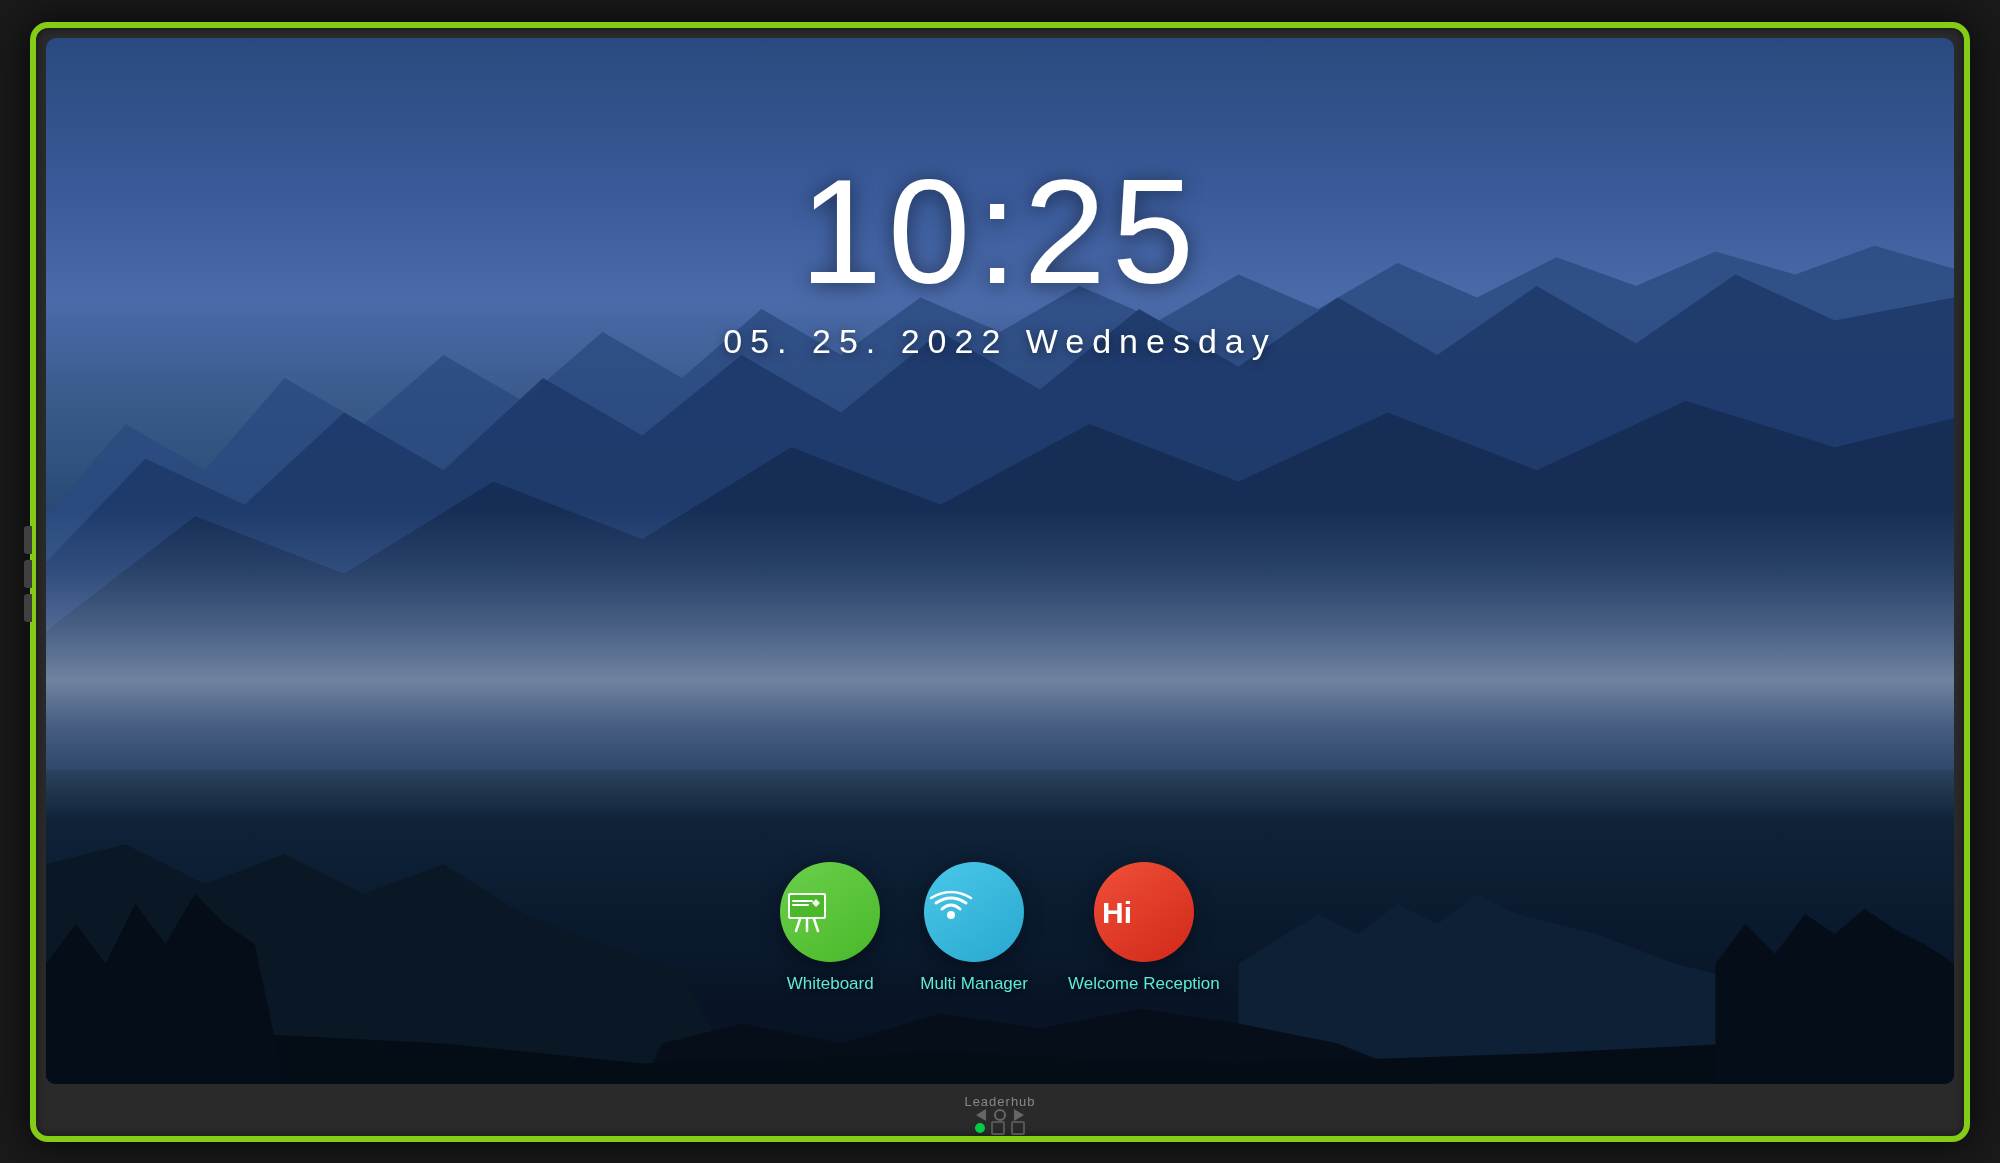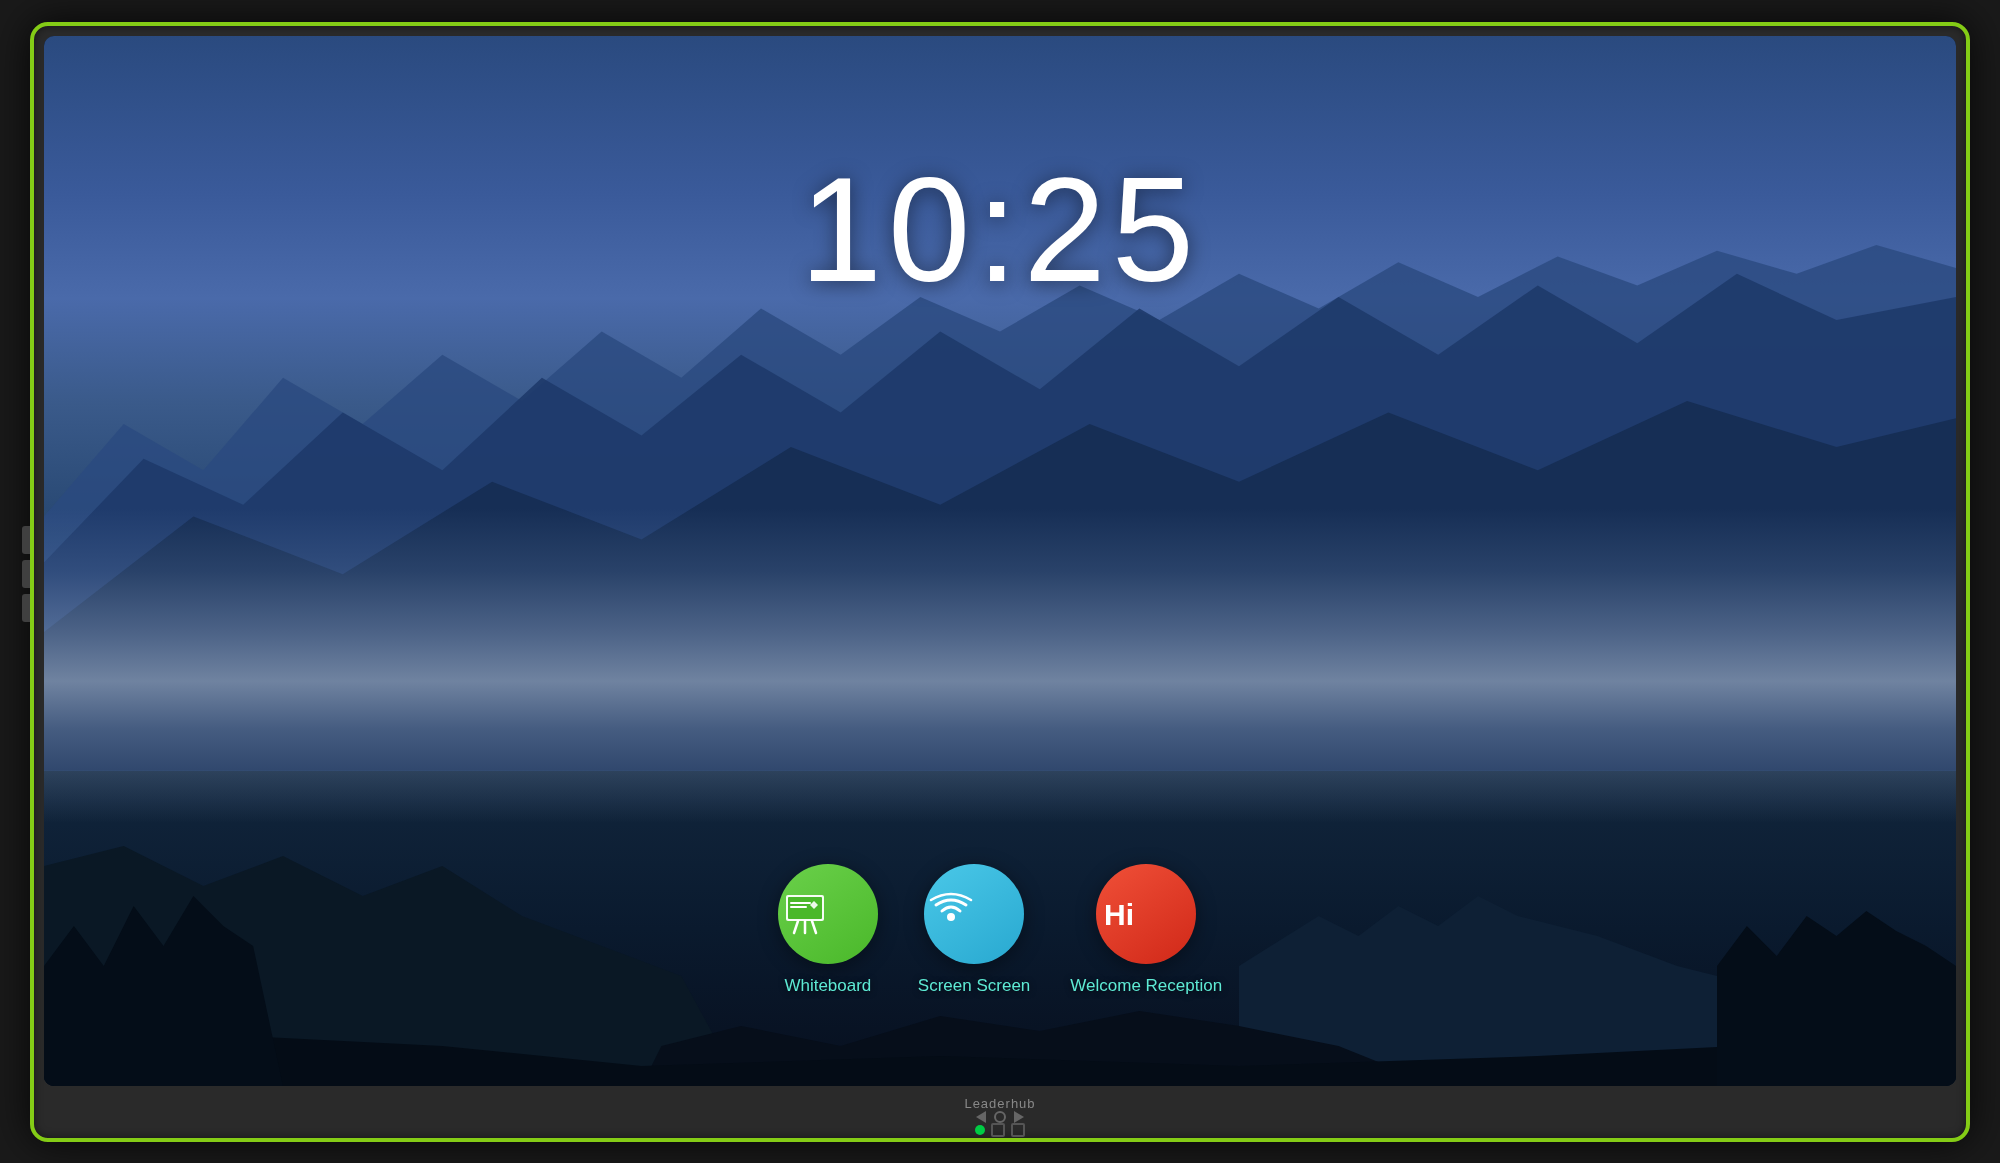--- a/index.html
+++ b/index.html
@@ -13,21 +13,21 @@
       justify-content: center;
       font-family: 'Segoe UI', Arial, sans-serif;
       overflow: hidden;
     }
 
     .tv-frame {
       width: 1940px;
       height: 1120px;
       background: #2a2a2a;
       border-radius: 18px;
-      border: 4px solid #84cc16;
+      border: 6px solid #84cc16;
       box-shadow: 0 0 40px rgba(0,0,0,0.8), inset 0 0 8px rgba(0,0,0,0.5);
       position: relative;
       display: flex;
       flex-direction: column;
     }
 
     .tv-screen {
       flex: 1;
       margin: 10px;
       border-radius: 10px;
@@ -320,20 +320,21 @@
 
           <polygon points="1680,420 1680,300 1710,260 1740,290 1770,250 1800,270 1830,245 1860,265 1890,280 1920,300 1920,420" fill="#040d18"></polygon>
         </svg>
       </div>
     </div>
 
     <div class="screen-content">
 
       <div class="clock-display">10:25</div>
 
+      <div class="date-display">05. 25. 2022 Wednesday</div>
 
       <div class="apps-row">
 
         <div class="app-item">
           <div class="app-icon green">
             <svg class="icon-svg" viewBox="0 0 54 54" xmlns="http://www.w3.org/2000/svg">
 
               <rect x="8" y="8" width="38" height="26" rx="2" fill="white" opacity="0.95"></rect>
               <rect x="10" y="10" width="34" height="22" rx="1" fill="#4ab82a"></rect>
 
@@ -353,21 +354,21 @@
         <div class="app-item">
           <div class="app-icon cyan">
             <svg class="icon-svg" viewBox="0 0 54 54" xmlns="http://www.w3.org/2000/svg">
 
               <circle cx="27" cy="30" r="4" fill="white"></circle>
               <path d="M18,24 Q27,16 36,24" stroke="white" stroke-width="3" fill="none" stroke-linecap="round"></path>
               <path d="M12,18 Q27,8 42,18" stroke="white" stroke-width="3" fill="none" stroke-linecap="round"></path>
               <path d="M7,13 Q27,1 47,13" stroke="white" stroke-width="2.5" fill="none" stroke-linecap="round"></path>
             </svg>
           </div>
-          <span class="app-label">Screen Screen</span>
+          <span class="app-label">Multi Manager</span>
         </div>
 
 
         <div class="app-item">
           <div class="app-icon red">
             <svg class="icon-svg" viewBox="0 0 54 54" xmlns="http://www.w3.org/2000/svg">
 
               <text x="8" y="38" font-size="30" font-weight="700" fill="white" font-family="Arial, sans-serif">Hi</text>
             </svg>
           </div>

